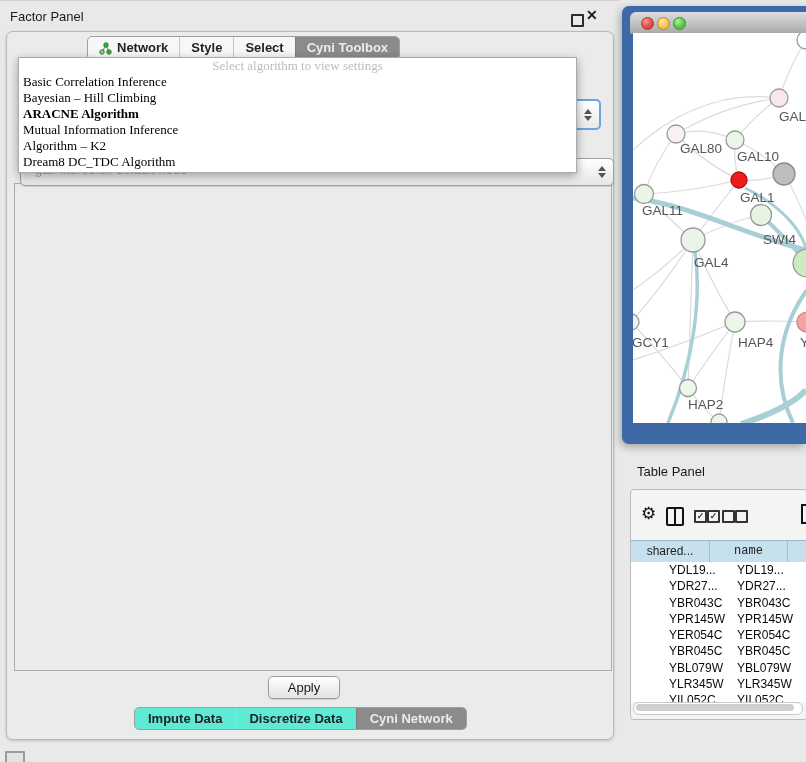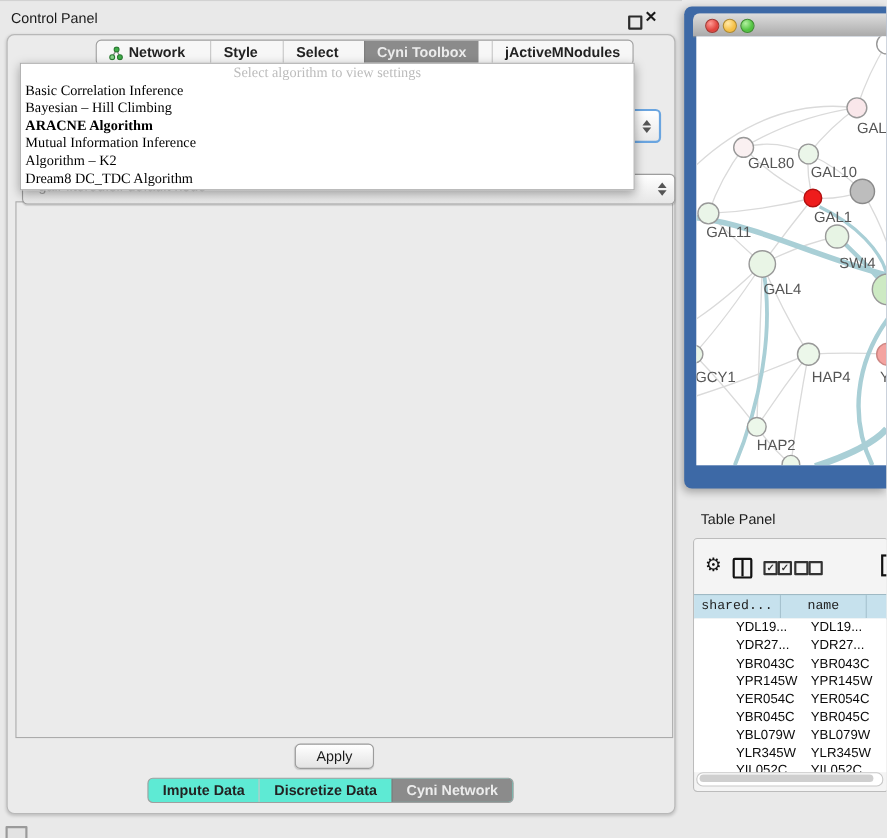--- a/index.html
+++ b/index.html
@@ -12,21 +12,21 @@
   
   #titlebar{left:0;top:0;width:620px;height:30px;border-top:1px solid #d2d2d2;}
   #cp-title{left:10px;top:8px;}
   #float-btn{left:571px;top:13px;width:9px;height:9px;border:2px solid #2b2b2b;border-radius:1px;}
   #close-btn{left:586px;top:6px;font-weight:bold;font-size:14px;}
   #cp-panel{left:6px;top:31px;width:606px;height:707px;background:#ebebeb;border:1px solid #b8b8b8;
             border-radius:7px;box-shadow:0 1px 3px rgba(0,0,0,.18);}
 
   
   #top-tabs{left:87px;top:36px;height:22px;display:flex;border:1px solid #9f9f9f;border-radius:5px;
-            overflow:hidden;background:#f7f7f7;z-index:3;gap:12px;}
+            overflow:hidden;background:#f7f7f7;z-index:3;}
   .ttab{padding:0 11px;line-height:22px;font-weight:bold;color:#222;border-left:1px solid #c6c6c6;
         display:flex;align-items:center;gap:5px;white-space:nowrap;}
   .ttab:first-child{border-left:none;}
   .ttab.sel{background:#8b8b8b;color:#ececec;border-left:1px solid #7d7d7d;}
 
   
   #algo-popup{left:18px;top:57px;width:557px;height:114px;background:#fff;border:1px solid #ababab;
               box-shadow:0 3px 9px rgba(0,0,0,.35);z-index:9;font-family:Liberation Serif, serif;}
   .ph{height:16px;line-height:16px;text-align:center;color:#bcbcbc;}
   .ditem{height:16px;line-height:16px;padding-left:4px;color:#000;}
@@ -90,38 +90,38 @@
   #tp-panel{left:630px;top:489px;width:176px;height:229px;background:#f4f4f4;border:1px solid #bcbcbc;border-radius:4px;}
   #gear{left:641px;top:503px;font-size:17px;color:#111;}
   #col-icon{left:666px;top:507px;width:14px;height:15px;border:2px solid #111;border-radius:2px;}
   #col-icon i{position:absolute;left:6px;top:0;width:2px;height:15px;background:#111;}
   .cb{position:absolute;width:9px;height:9px;border:2px solid #333;border-radius:1px;font-size:9px;line-height:9px;
       text-align:center;color:#333;font-weight:bold;}
   #partial-icon{left:801px;top:504px;width:12px;height:16px;border:2px solid #111;}
   #tbl-header{left:631px;top:540px;width:175px;height:21px;background:#c6e1ed;border-top:1px solid #9fb9c4;
               border-bottom:1px solid #9fb9c4;display:flex;font-size:12px;color:#222;}
   .hc{line-height:21px;text-align:center;}
-  .hc1{width:78px;font-family:Liberation Mono, monospace;} .hc2{width:77px;border-left:1px solid #a6c2cf;font-family:Liberation Mono, monospace;} .hc3{flex:1;border-left:1px solid #a6c2cf;background:#c6e1ed;}
+  .hc1{width:78px;} .hc2{width:77px;border-left:1px solid #a6c2cf;font-family:Liberation Mono, monospace;} .hc3{flex:1;border-left:1px solid #a6c2cf;background:#c6e1ed;}
   #tbl-rows{left:631px;top:562px;width:175px;height:140px;background:#fff;overflow:hidden;font-size:12px;color:#0a0a0a;}
   .trow{display:flex;height:16.3px;line-height:16.3px;margin-left:32px;}
   .tc1{width:72px;padding-left:6px;overflow:hidden;white-space:nowrap;}
   .tc2{width:73px;padding-left:4px;overflow:hidden;white-space:nowrap;}
   .tc3{flex:1;padding-left:4px;overflow:hidden;white-space:nowrap;}
   #tbl-hscroll{left:633px;top:702px;width:168px;height:11px;background:#fff;border:1px solid #c8c8c8;border-radius:6px;}
   #tbl-hthumb{position:absolute;left:2px;top:1px;width:158px;height:7px;border-radius:4px;background:#cfcfcf;}
 
   svg text{font-family:"Liberation Sans",sans-serif;}
 </style>
 </head>
 <body>
 
 <div id="screen">
 
   <div id="titlebar" class="abs">
-    <span id="cp-title" class="abs">Control Panel</span>
+    <span id="cp-title" class="abs">Factor Panel</span>
     <span id="float-btn" class="abs"></span>
     <span id="close-btn" class="abs">✕</span>
   </div>
 
   <div id="cp-panel" class="abs"></div>
 
   <div id="top-tabs" class="abs">
     <div class="ttab">
       <svg width="13" height="13" viewBox="0 0 13 13">
         <line x1="3" y1="10" x2="7" y2="3" stroke="#8a8a8a" stroke-width="1.2"></line>
@@ -133,23 +133,20 @@
       <span>Network</span>
     </div>
     <div class="ttab">
         <span>Style</span>
       </div>
     <div class="ttab">
         <span>Select</span>
       </div>
     <div class="ttab sel">
         <span>Cyni Toolbox</span>
-      </div>
-    <div class="ttab">
-        <span>jActiveMNodules</span>
       </div>
   </div>
 
   <div id="combo-open-frag" class="abs">
     <span class="carrows">
         <i class="up"></i>
         <i class="dn"></i>
       </span>
   </div>
   <div id="table-combo" class="abs combo">

